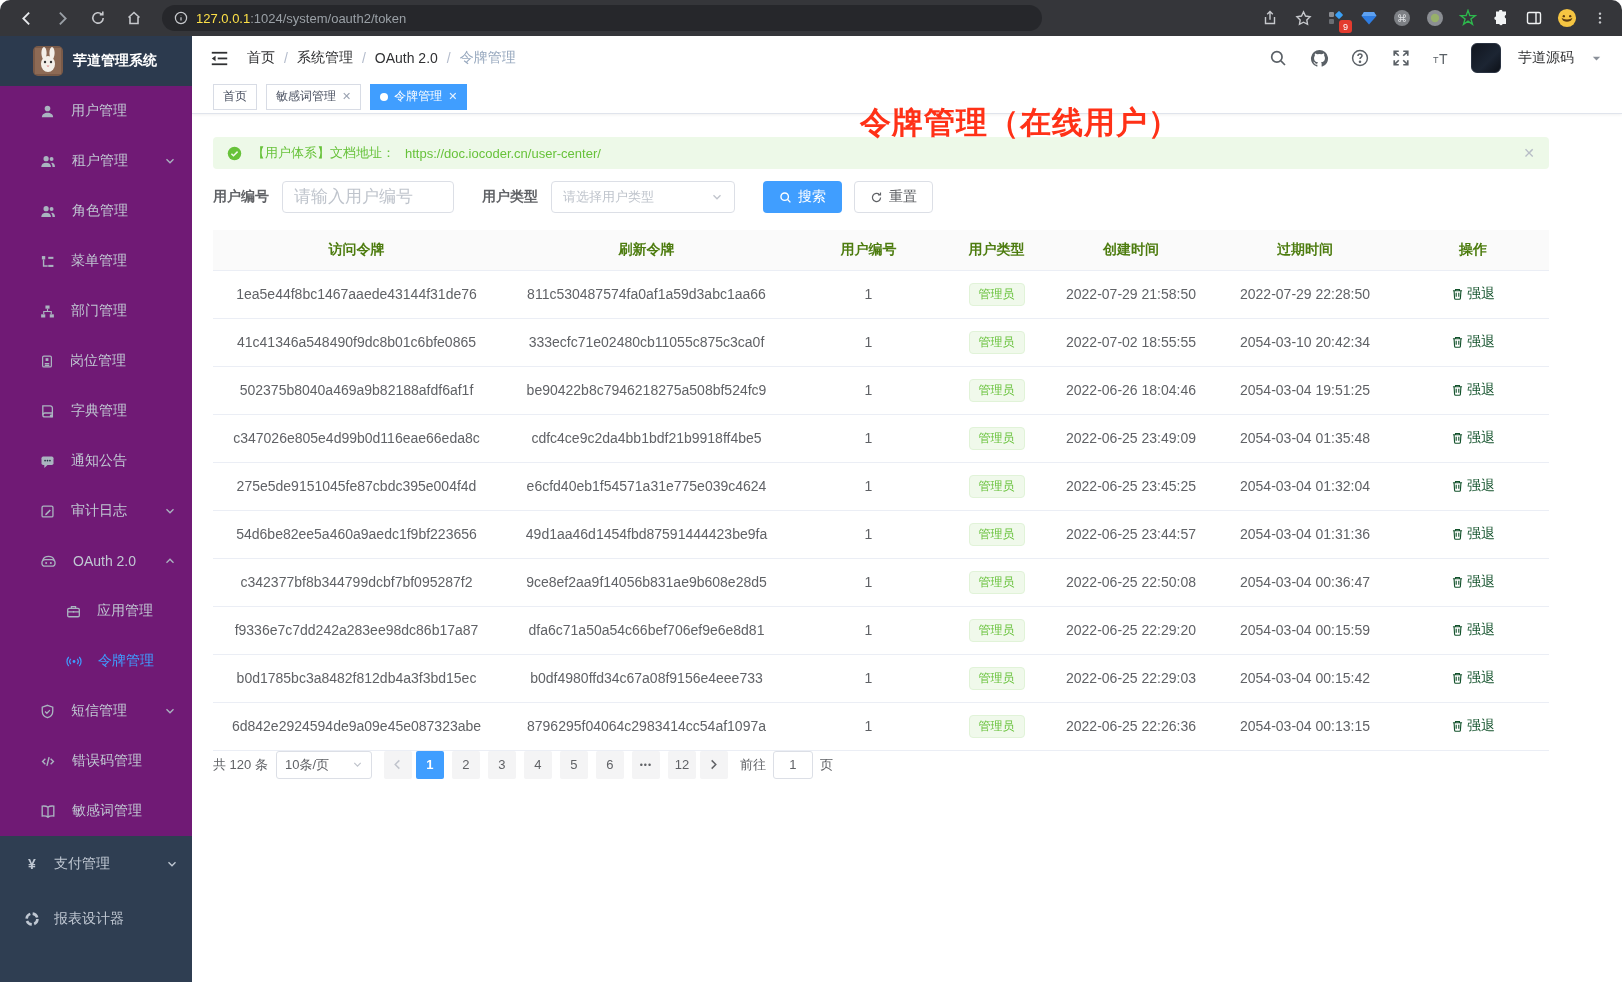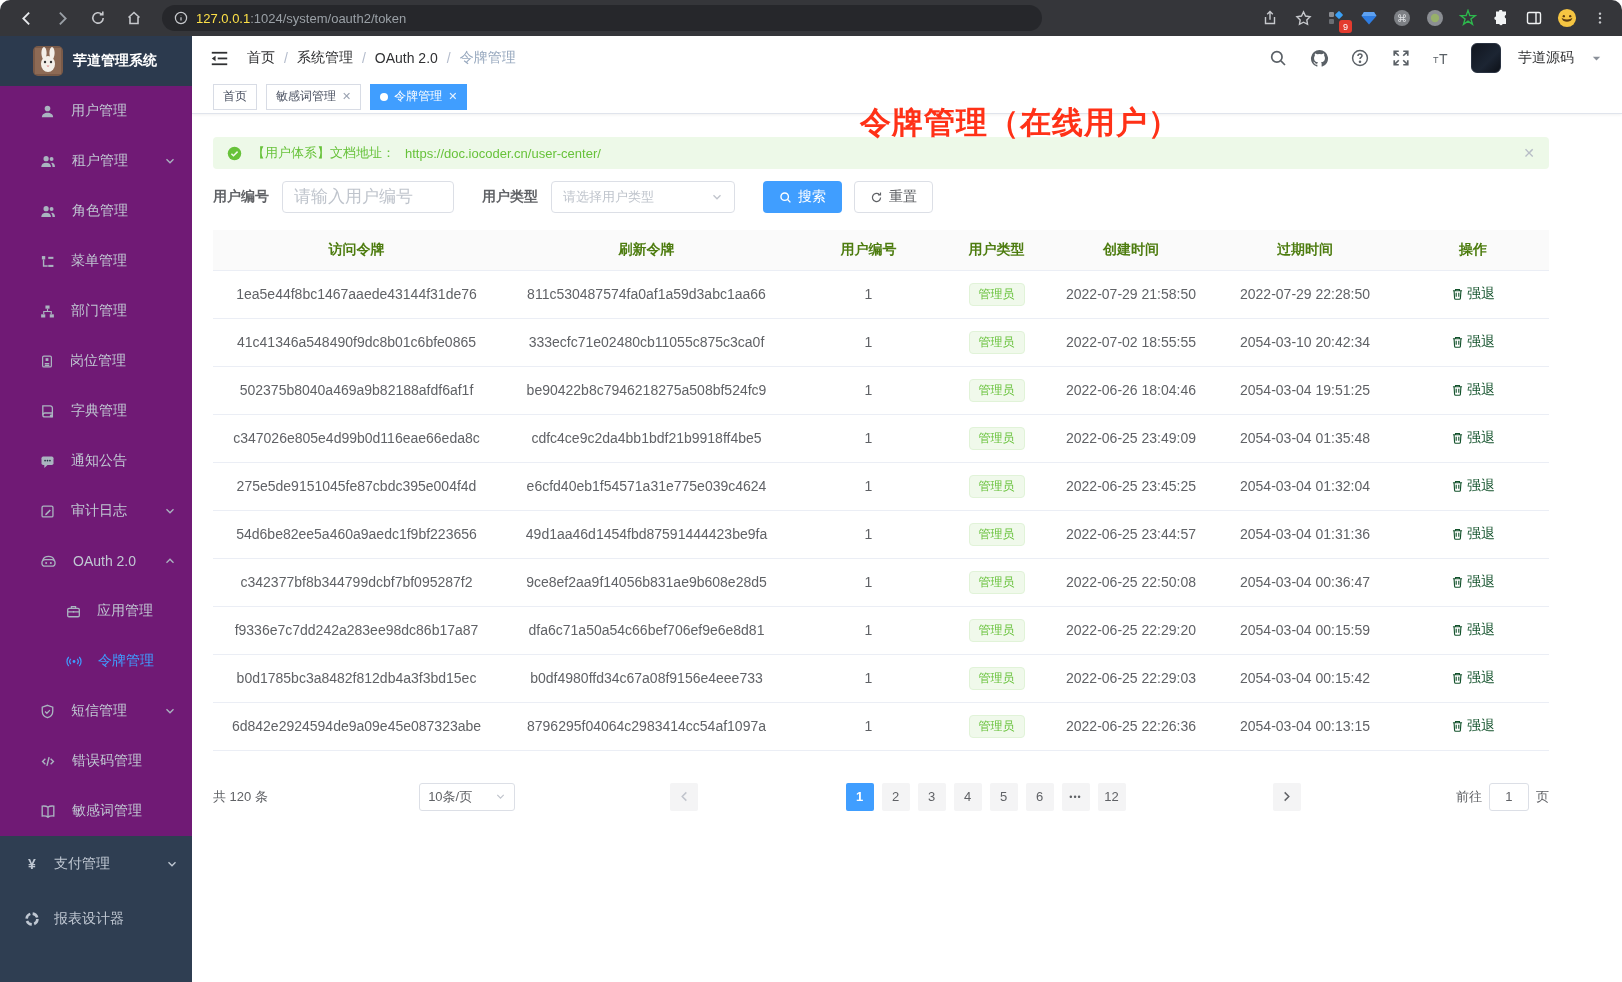--- a/index.html
+++ b/index.html
@@ -109,22 +109,22 @@
   table.grid th { height:40px; background:#fafafa; font-size:14px; font-weight:700;
     color:#4d7c0f; text-align:center; border-bottom:1px solid #ebeef5; }
   table.grid td { height:48px; font-size:14px; color:#606266; text-align:center;
     border-bottom:1px solid #ebeef5; white-space:nowrap; }
   .badge { display:inline-block; padding:2px 9px; font-size:12px; color:#67c23a;
     background:#f0f9eb; border:1px solid #e1f3d8; border-radius:4px; }
   .kick-link { color:#14532d; font-size:14px; cursor:pointer; display:inline-flex;
     align-items:center; gap:3px;justify-content:space-between; }
 
   
-  .pager { width:1336px; margin-top:32px; display:flex; align-items:center;
-    justify-content:space-between; gap:4px; font-size:13px; color:#606266; }
+  .pager { width:1336px; margin-top:0; display:flex; align-items:center;
+    justify-content:flex-start; gap:4px; font-size:13px; color:#606266; }
   .pg-total { margin-right:4px; }
   .pg-size { width:96px; height:28px; border:1px solid #dcdfe6; border-radius:3px;
     display:flex; align-items:center; padding:0 8px; cursor:pointer; margin-right:8px; }
   .pg-size .icon { margin-left:auto; color:#c0c4cc; }
   .pg-btn { min-width:28px; height:28px; border-radius:2px; background:#f4f4f5;
     display:flex; align-items:center; justify-content:center; cursor:pointer;
     font-size:13px; color:#606266; padding:0 4px; }
   .pg-btn.disabled { color:#c0c4cc; }
   .pg-btn.active { background:#409eff; color:#fff; font-weight:700; }
   .pg-jump { display:flex; align-items:center; gap:7px; margin-left:8px; }

